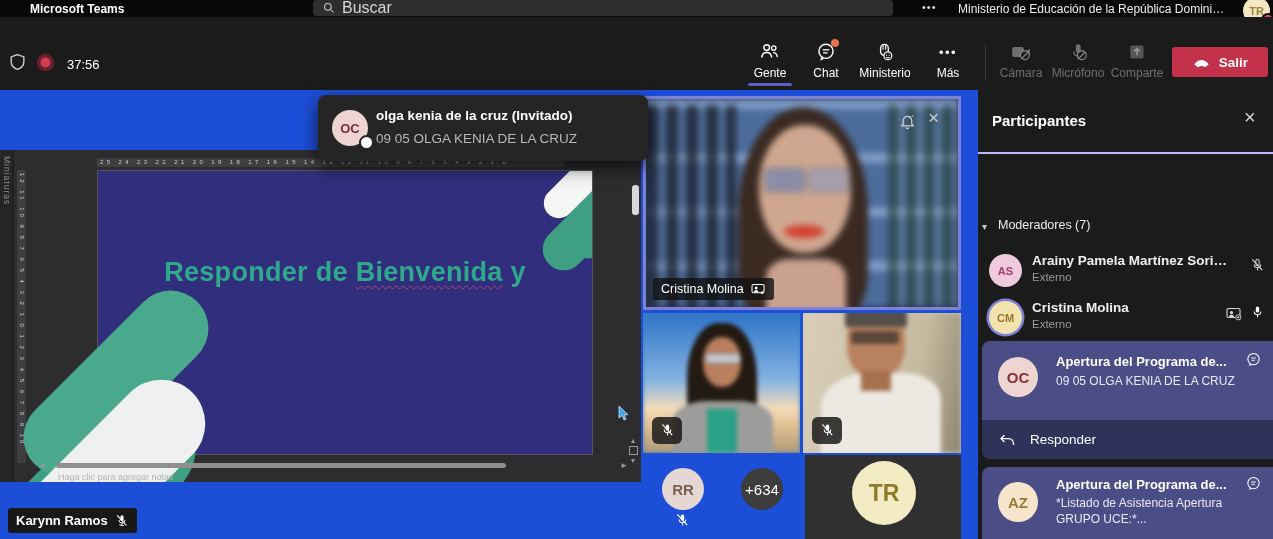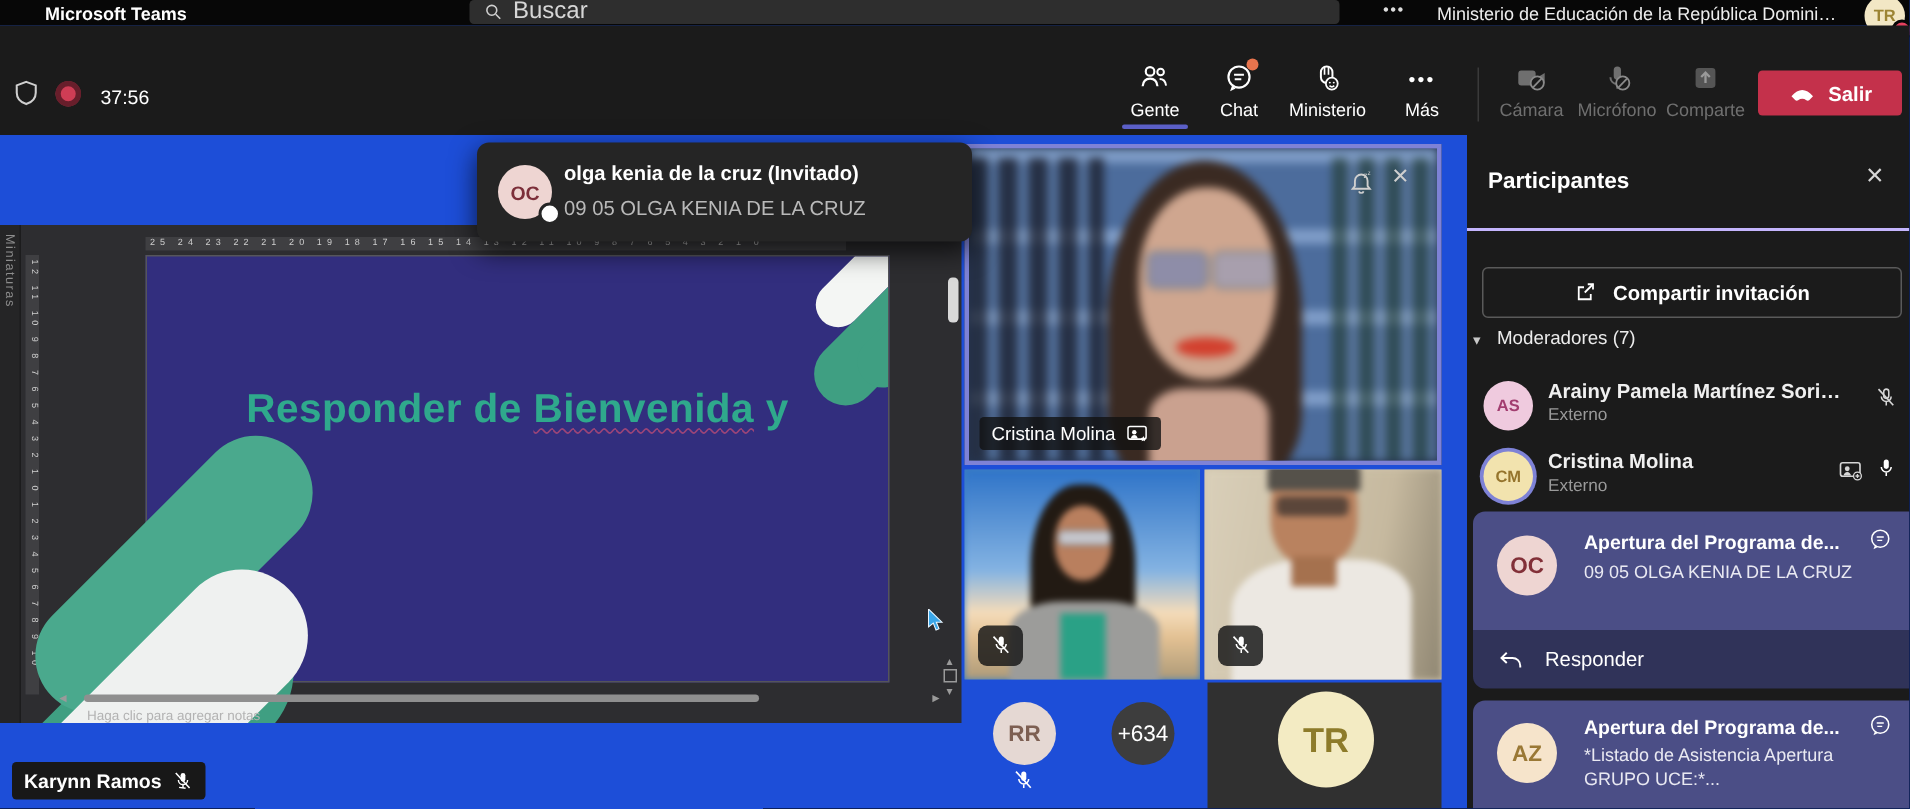--- a/index.html
+++ b/index.html
@@ -294,30 +294,20 @@
   <div class="avatar abs" style="left:741px;top:468px;width:42px;height:42px;background:#3d3d3d;color:#fff;font-size:15px;font-weight:normal;">+634</div>
   <div class="abs" style="left:805px;top:455px;width:156px;height:84px;background:#303030;">
     <div class="avatar abs" style="left:47px;top:6px;width:64px;height:64px;background:#f3ebc3;color:#8d7b2a;font-size:23px;">TR</div>
   </div>
 
   <div id="panel" class="abs">
     <div class="abs" style="left:0;top:0;width:295px;height:62px;border-bottom:2px solid #c4b5fd;">
       <div class="abs" style="left:14px;top:22px;font-size:15px;font-weight:bold;">Participantes</div>
       <div class="abs" style="left:266px;top:16px;font-size:20px;color:#d6d6d6;">×</div>
     </div>
-    <div id="invitebtn" class="abs" style="left:10px;top:88px;width:278px;height:32px;">
-      <span class="ic">
-        <svg width="16" height="16" viewBox="0 0 16 16">
-            <path d="M9.5 2.5H13v3.5" fill="none" stroke="#fff" stroke-width="1.2"></path>
-            <path d="M13 2.5L7.5 8" fill="none" stroke="#fff" stroke-width="1.2"></path>
-            <path d="M11.5 9v3.5h-8v-8H7" fill="none" stroke="#fff" stroke-width="1.2"></path>
-          </svg>
-      </span>
-      <span>Compartir invitación</span>
-    </div>
     <div class="abs" style="left:4px;top:131px;font-size:10px;color:#c9c9c9;">▾</div>
     <div class="abs" style="left:20px;top:128px;font-size:12.5px;color:#ececec;">Moderadores (7)</div>
 
     <div class="abs" style="left:0;top:158px;width:295px;height:46px;">
       <div class="avatar abs" style="left:11px;top:6px;width:33px;height:33px;background:#efcade;color:#a23d6f;font-size:11px;">AS</div>
       <div class="pname abs ell" style="left:54px;top:5px;width:200px;">Arainy Pamela Martínez Soriano</div>
       <div class="psub abs" style="left:54px;top:23px;">Externo</div>
       <span class="ic abs" style="left:272px;top:10px;">
         <svg width="15" height="15" viewBox="0 0 16 16">
             <rect x="6.2" y="1.5" width="3.6" height="6.6" rx="1.8" fill="none" stroke="#d6d6d6" stroke-width="1.1"></rect>

